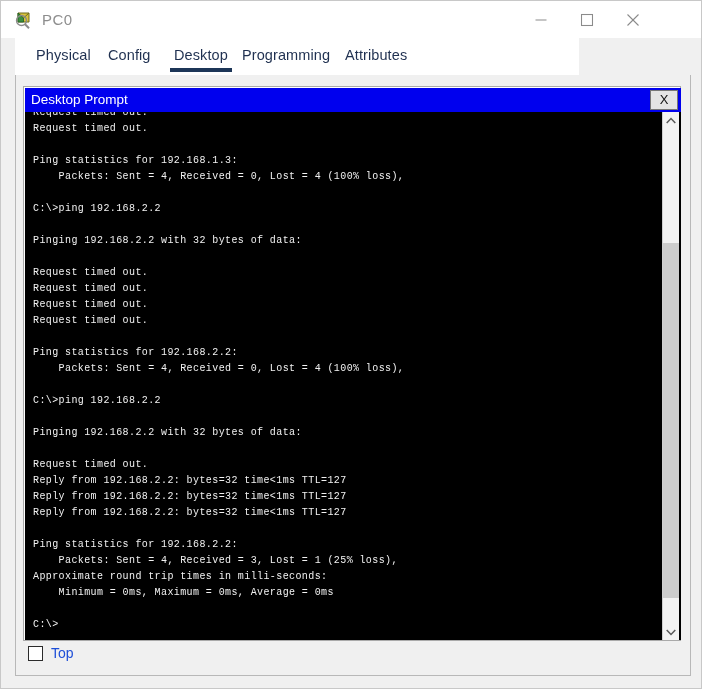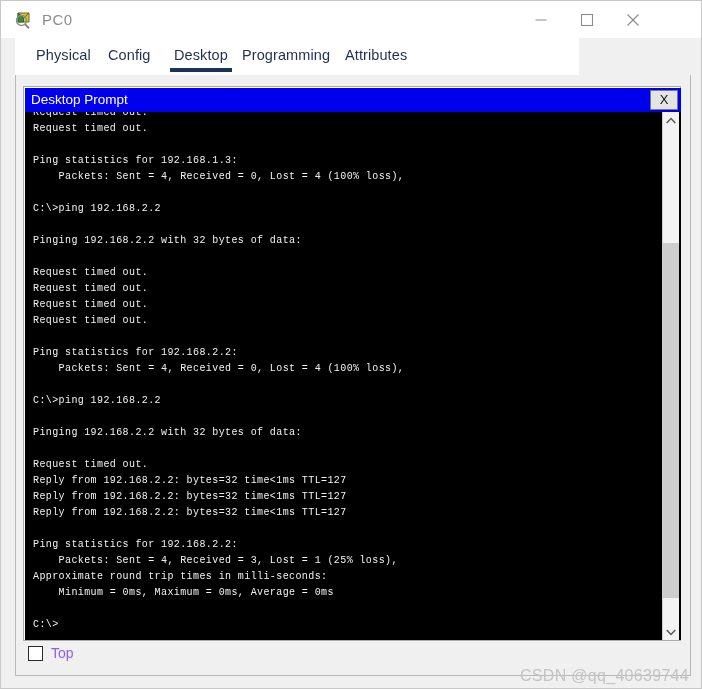--- a/index.html
+++ b/index.html
@@ -237,21 +237,21 @@
     background: #ffffff;
     border: 1px solid #2b2b2b;
     box-sizing: border-box;
     cursor: default;
   }
   .chk-label {
     position: absolute;
     left: 28px;
     top: 1px;
     font-size: 14px;
-    color: #8b5cf6;
+    color: #1d4ed8;
     line-height: 19px;
     white-space: nowrap;
   }
 
   
   .watermark {
     position: absolute;
     right: 12px;
     bottom: 3px;
     font-size: 16px;
@@ -334,15 +334,14 @@
 
     </div>
 
     <div class="bottom-row">
       <div class="chk"></div>
       <span class="chk-label">Top</span>
     </div>
 
   </div>
 
-  <div class="watermark">CSDN @qq_40639744</div>
 
 </div>
 
 </body></html>

